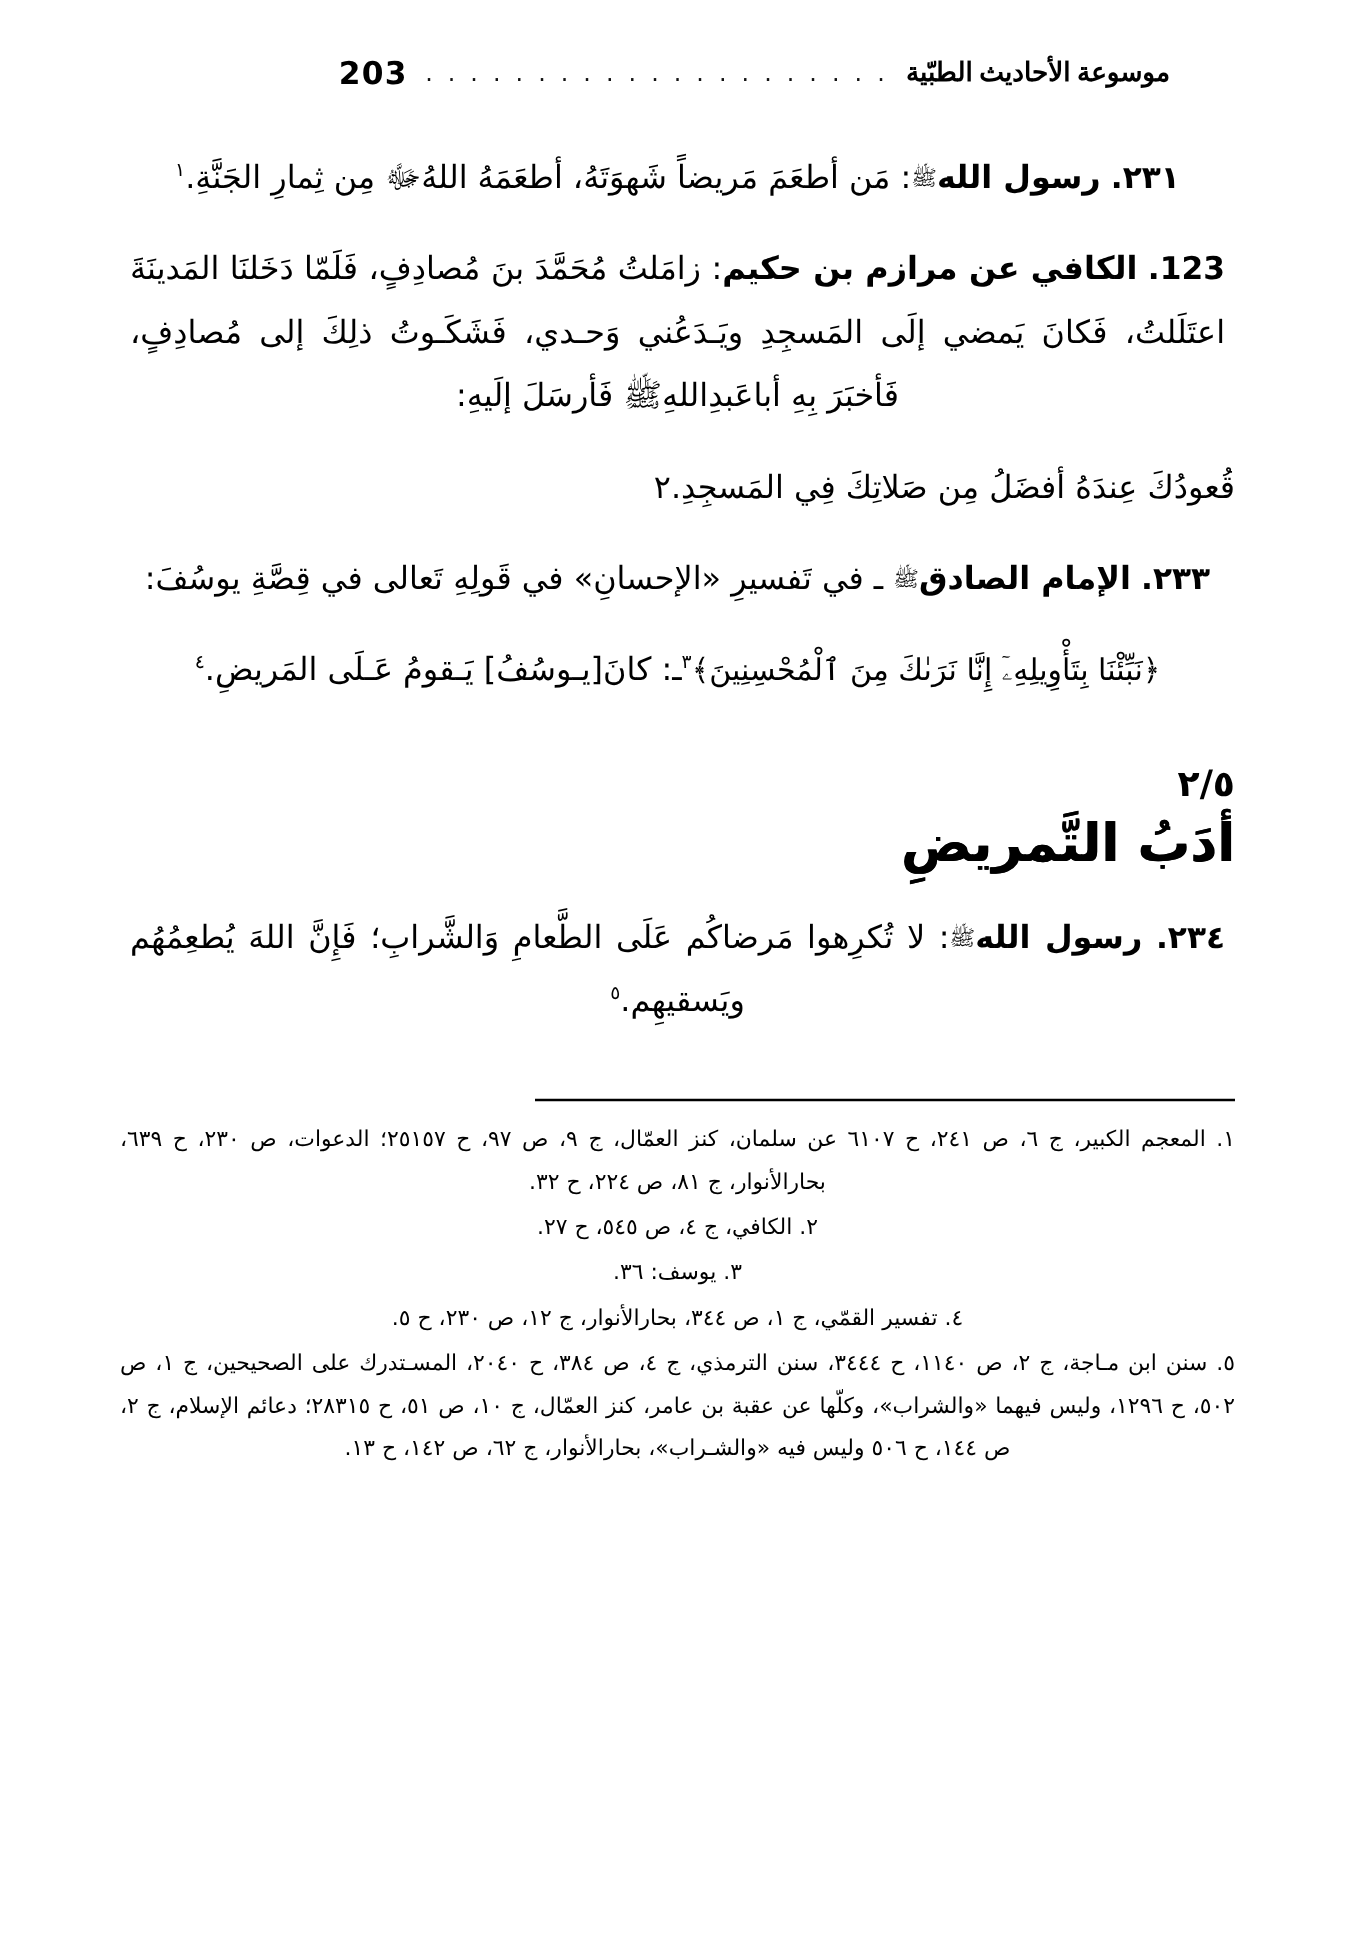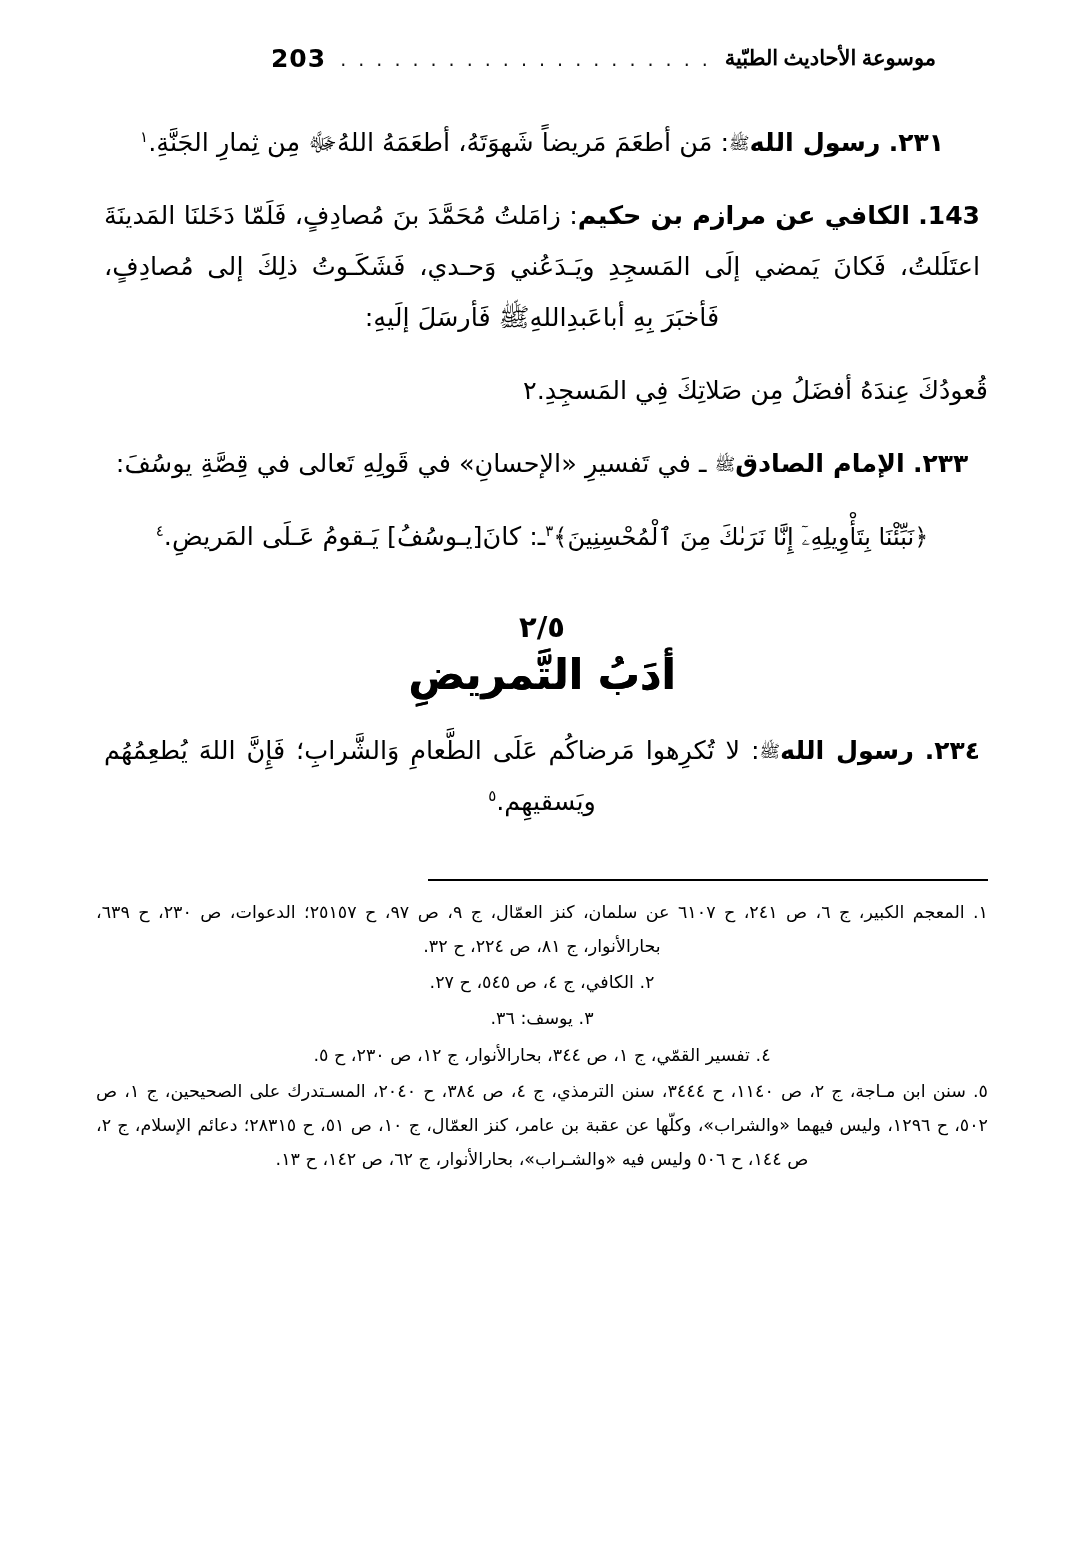--- a/index.html
+++ b/index.html
@@ -91,21 +91,21 @@
     line-height: 2.0;
     margin: 0 0 22px 0;
   }
   .ayah {
     font-family: "DejaVu Sans", sans-serif;
     font-size: 24px;
   }
 
   
   .section {
-    text-align: center;
+    text-align: right;
     margin: 48px 0 26px 0;
   }
   .section .sec-num {
     font-size: 29px;
     font-weight: bold;
     letter-spacing: 2px;
     margin-bottom: 6px;
   }
   .section .sec-title {
     font-size: 42px;
@@ -156,21 +156,21 @@
     <span class="spacer"></span>
     <span class="page-number">203</span>
   </div>
 
   <p class="narration">
     <span class="num">٢٣١.</span>
     <span class="src">رسول الله</span><span class="pbuh">ﷺ</span><span>: مَن أطعَمَ مَريضاً شَهوَتَهُ، أطعَمَهُ اللهُﷻ مِن ثِمارِ الجَنَّةِ.</span><span class="sup">١</span>
   </p>
 
   <p class="narration">
-    <span class="num">143.</span>
+    <span class="num">123.</span>
     <span class="src">الكافي عن مرازم بن حكيم</span><span>: زامَلتُ مُحَمَّدَ بنَ مُصادِفٍ، فَلَمّا دَخَلنَا المَدينَةَ اعتَلَلتُ، فَكانَ يَمضي إلَى المَسجِدِ ويَـدَعُني وَحـدي، فَشَكَـوتُ ذلِكَ إلى مُصادِفٍ، فَأخبَرَ بِهِ أباعَبدِاللهِﷺ فَأرسَلَ إلَيهِ:</span>
   </p>
 
   <p class="quote-line">
     <span>قُعودُكَ عِندَهُ أفضَلُ مِن صَلاتِكَ فِي المَسجِدِ.</span><span class="sup">٢</span>
   </p>
 
   <p class="narration">
     <span class="num">٢٣٣.</span>
     <span class="src">الإمام الصادق</span><span class="pbuh">ﷺ</span>

